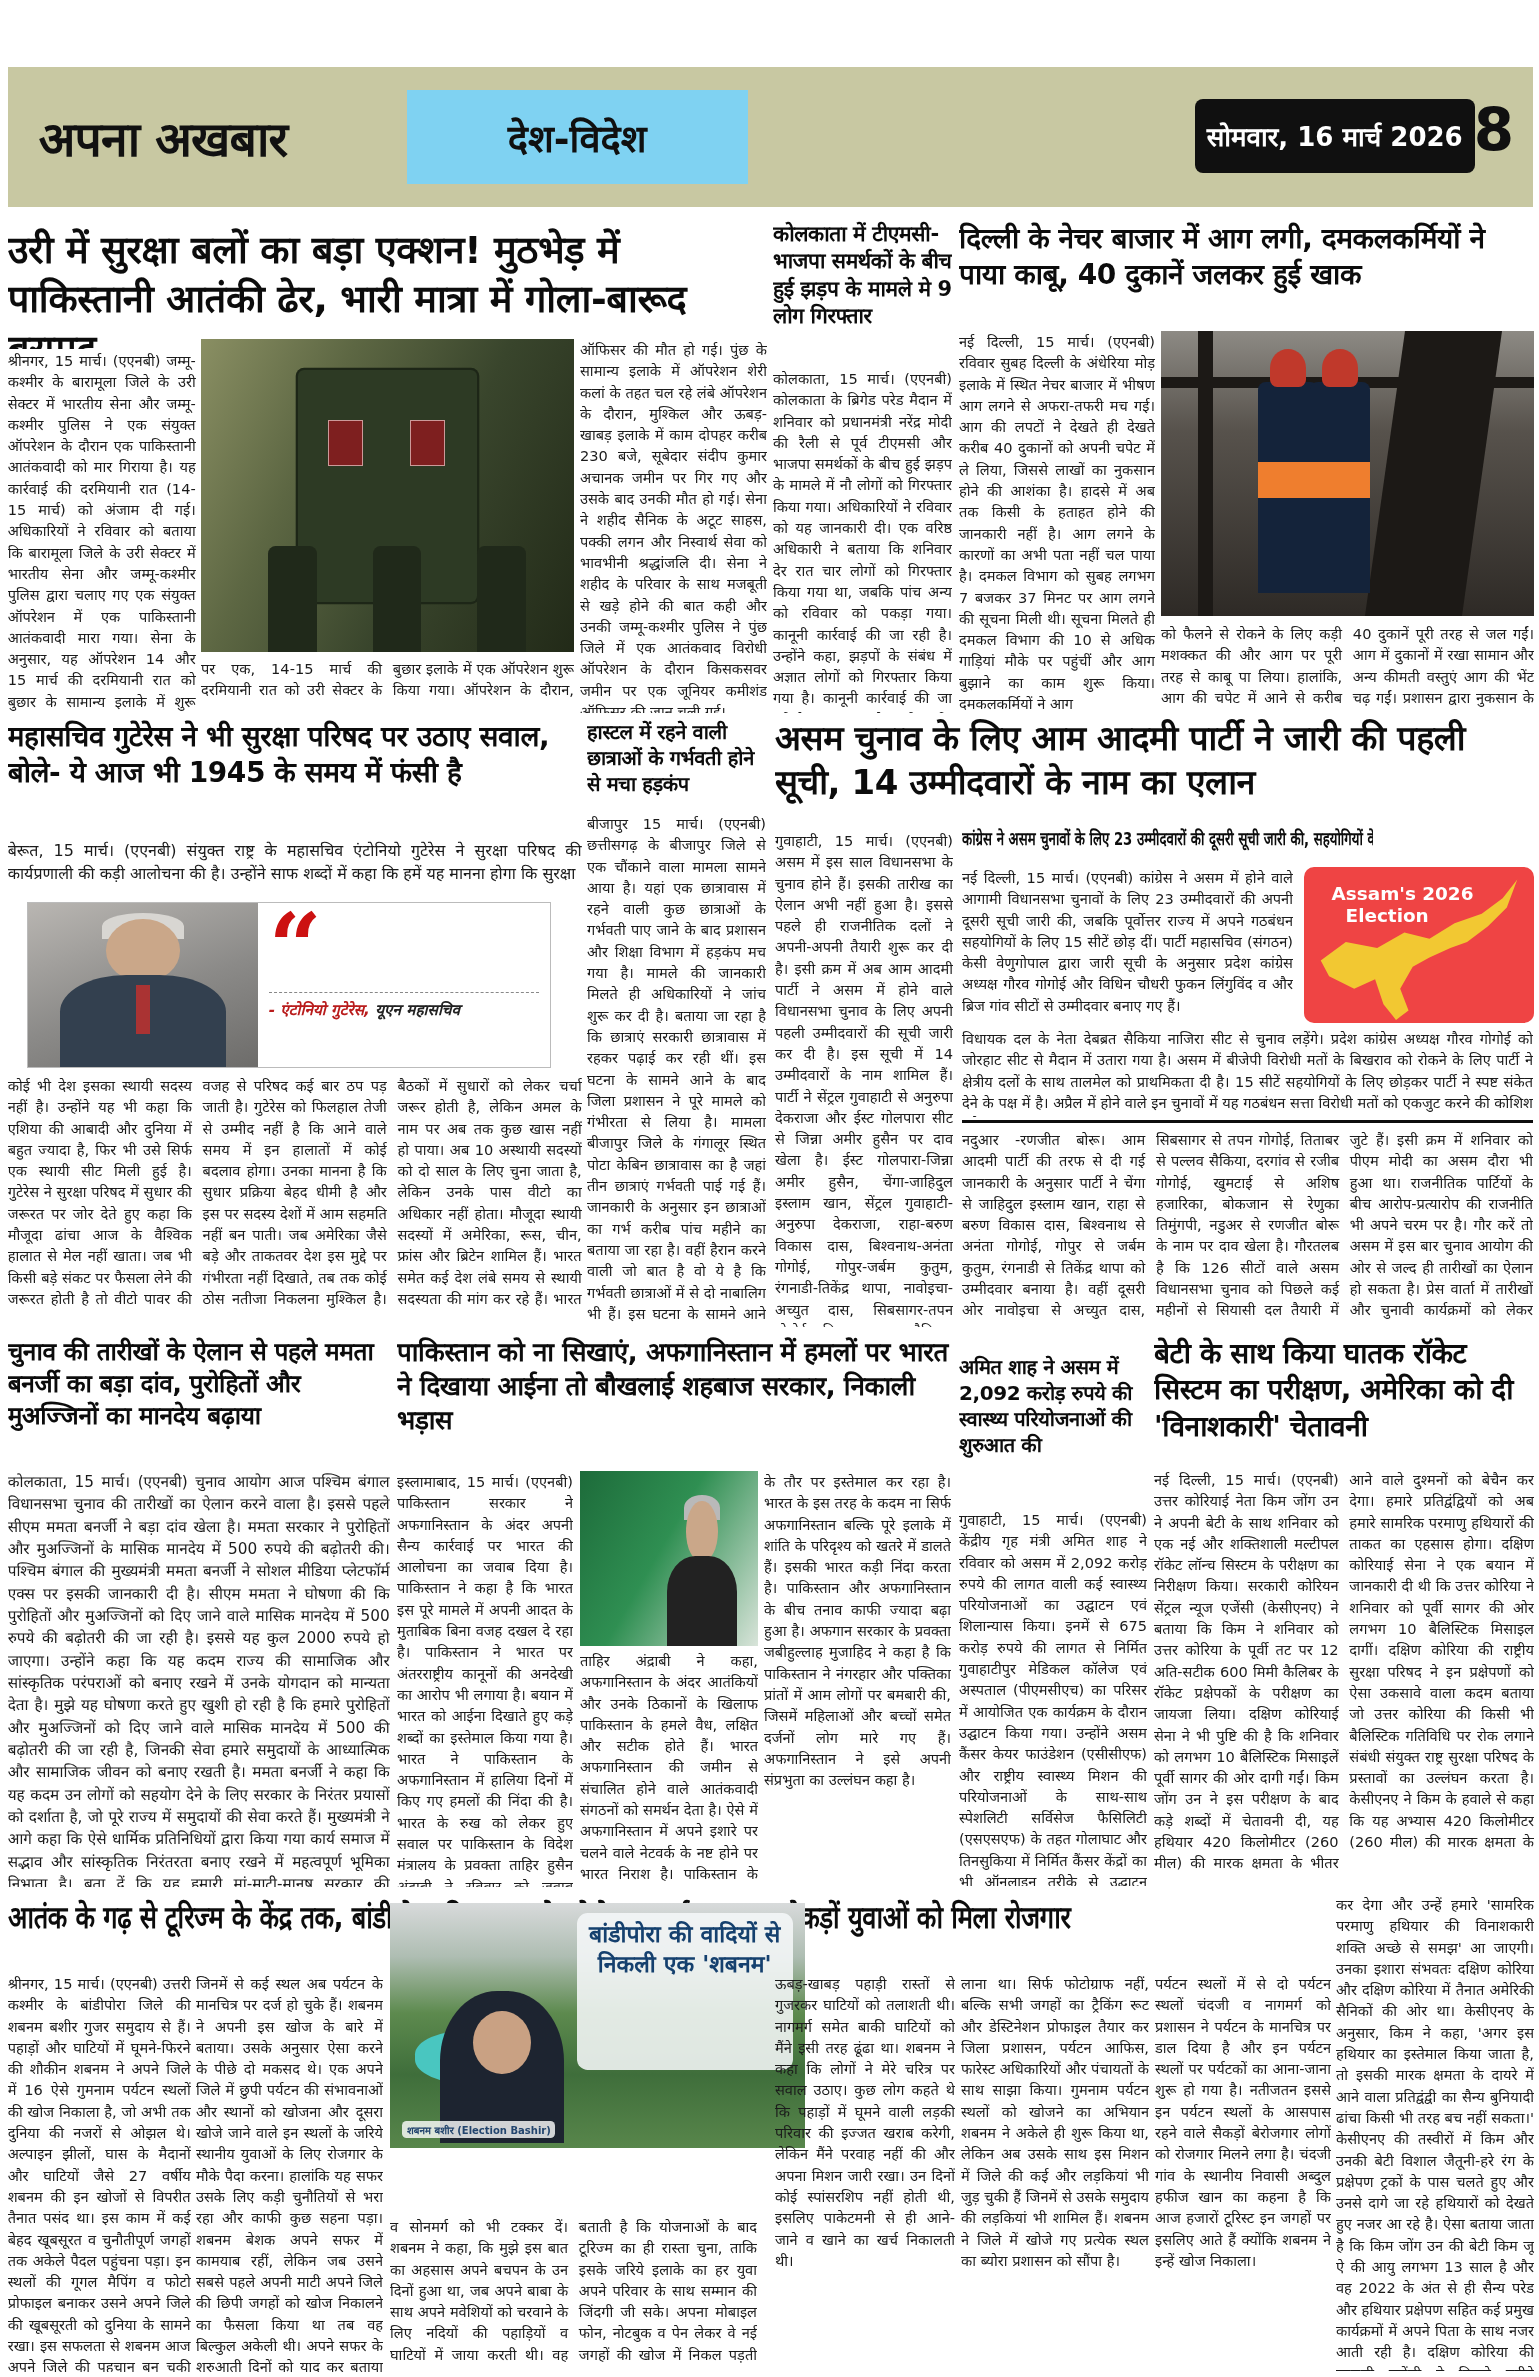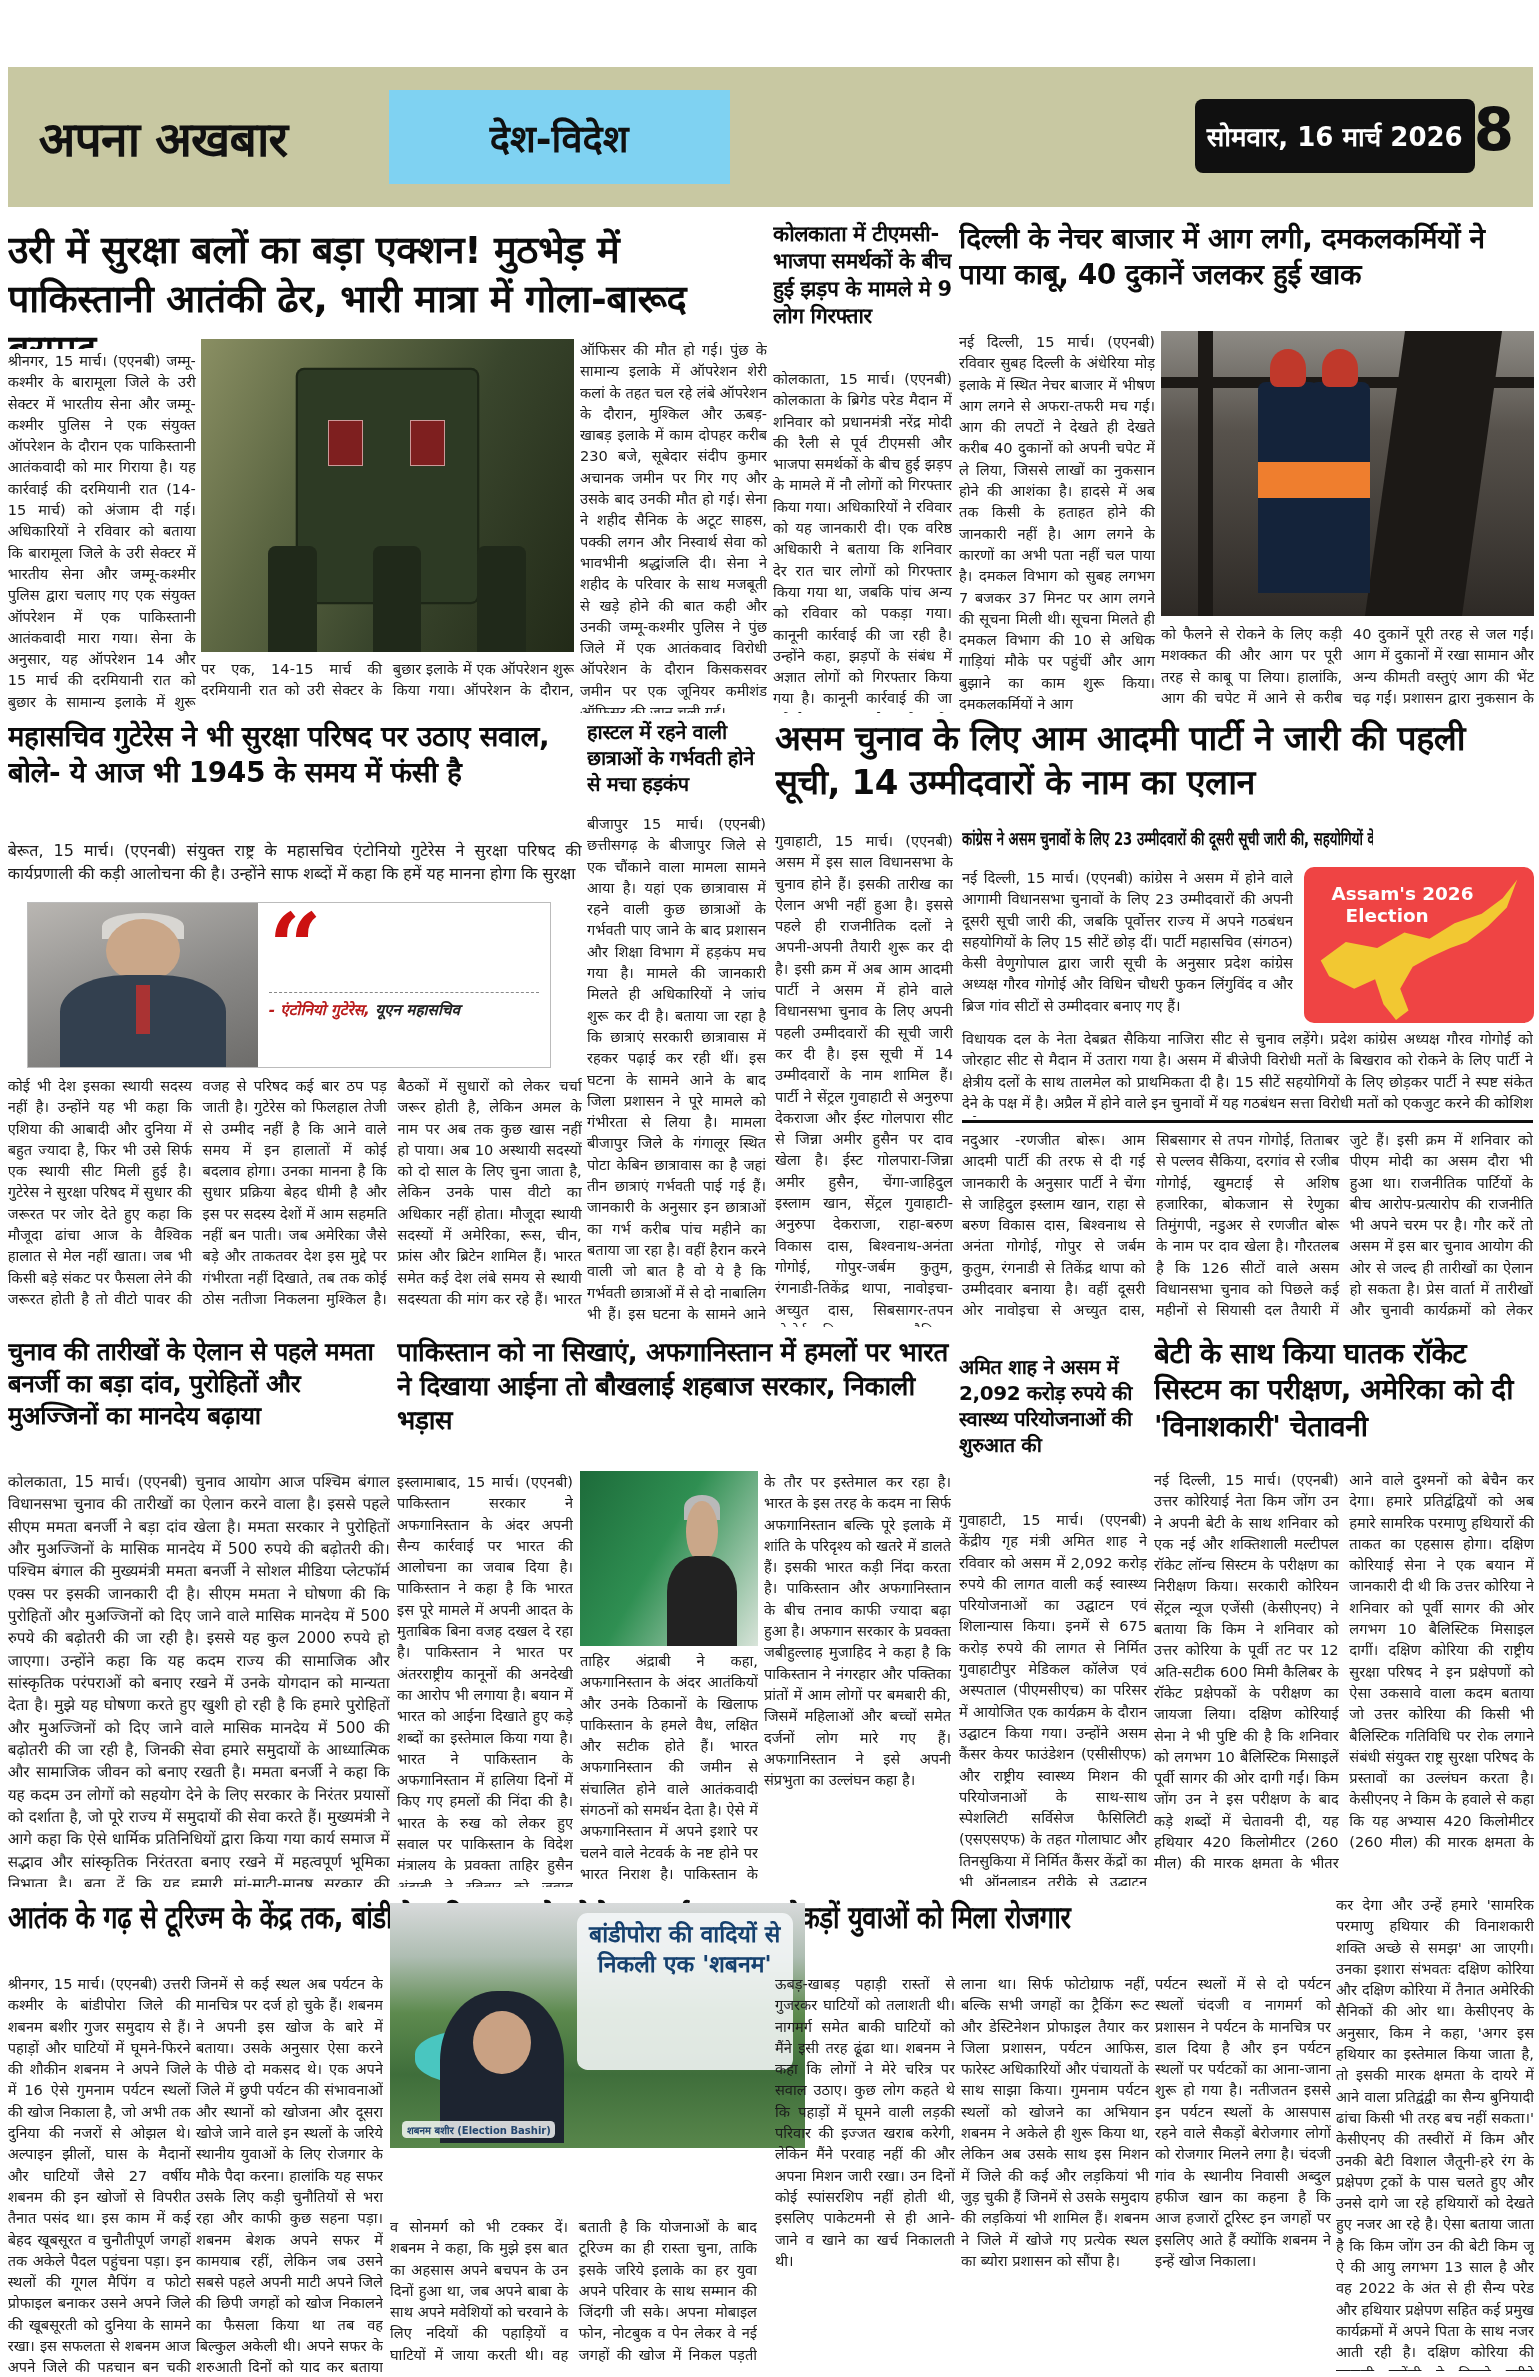--- a/index.html
+++ b/index.html
@@ -54,21 +54,21 @@
   .map-box{background:#ef4444;border-radius:10px;}
   .map-title{color:#fff;font-weight:800;font-size:18.4px;line-height:1.2;position:absolute;left:12%;top:10%;}
 </style>
 </head>
 <body>
 
 <div class="page">
 
   <div class="abs masthead" style="left:7.7px;top:67px;width:1525px;height:140px;">
     <div class="paper-title">अपना अखबार</div>
-    <div class="abs section-badge" style="left:381px;top:23px;width:341px;height:94px;">देश-विदेश</div>
+    <div class="abs section-badge" style="left:399px;top:23px;width:341px;height:94px;">देश-विदेश</div>
     <div class="abs date-badge" style="left:1187px;top:32px;width:280px;height:74px;border-radius:8px;">सोमवार, 16 मार्च 2026</div>
     <div class="abs page-number" style="left:1466px;top:29px;">8</div>
   </div>
 
   <div>
     <div class="abs headline" style="left:7.7px;top:219px;width:761px;height:123px;font-size:38px;margin-top:7px;">उरी में सुरक्षा बलों का बड़ा एक्शन! मुठभेड़ में पाकिस्तानी आतंकी ढेर, भारी मात्रा में गोला-बारूद बरामद</div>
     <div class="abs body-text small" style="left:7.7px;top:350px;width:188px;height:364px;">श्रीनगर, 15 मार्च। (एएनबी) जम्मू-कश्मीर के बारामूला जिले के उरी सेक्टर में भारतीय सेना और जम्मू-कश्मीर पुलिस ने एक संयुक्त ऑपरेशन के दौरान एक पाकिस्तानी आतंकवादी को मार गिराया है। यह कार्रवाई की दरमियानी रात (14-15 मार्च) को अंजाम दी गई। अधिकारियों ने रविवार को बताया कि बारामूला जिले के उरी सेक्टर में भारतीय सेना और जम्मू-कश्मीर पुलिस द्वारा चलाए गए एक संयुक्त ऑपरेशन में एक पाकिस्तानी आतंकवादी मारा गया। सेना के अनुसार, यह ऑपरेशन 14 और 15 मार्च की दरमियानी रात को बुछार के सामान्य इलाके में शुरू किया गया था। यह कार्रवाई जम्मू-कश्मीर पुलिस से मिली एक खास खुफिया जानकारी के आधार पर की गई थी, जिसमें सीमा पार से घुसपैठ की कोशिश की सूचना थी। सेना ने एक बयान में कहा, कि जम्मू-कश्मीर पुलिस से घुसपैठ की कोशिश के बारे में मिली एक खास खुफिया जानकारी के आधार पर यह संयुक्त ऑपरेशन चलाया गया।</div>
     <div class="photo ph-uri" style="left:201px;top:339px;width:373px;height:313px;">
       <div class="vehicle"></div>
       <div class="light" style="left:34%;top:26%;"></div>

